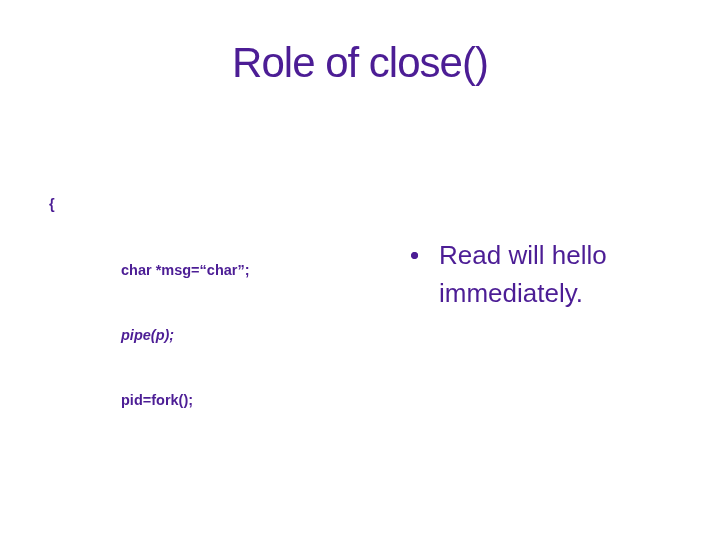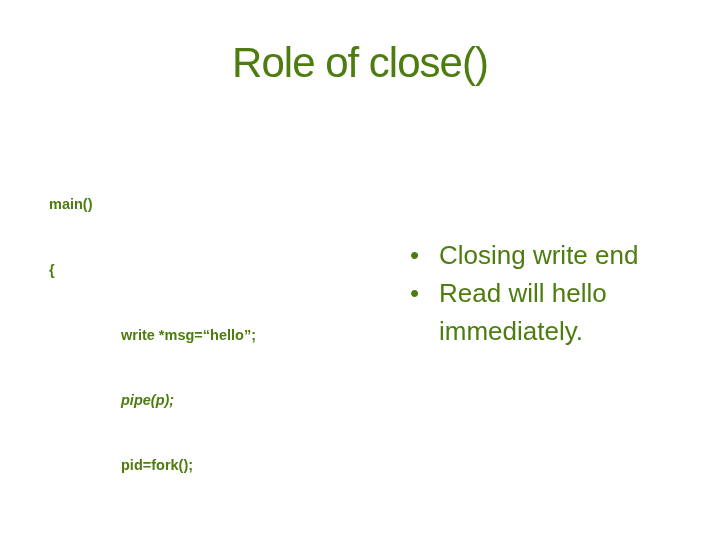--- a/index.html
+++ b/index.html
@@ -5,21 +5,21 @@
   html, body {
     margin: 0;
     padding: 0;
     background: #ffffff;
   }
   .slide {
     position: relative;
     width: 720px;
     height: 540px;
     background: #ffffff;
-    color: #4d7c0f;
+    color: #4c1d95;
     font-family: "Liberation Sans", sans-serif;
     overflow: hidden;
   }
   .title {
     position: absolute;
     top: 40px;
     left: 0;
     width: 720px;
     margin: 0;
     text-align: center;
@@ -62,41 +62,39 @@
   }
 </style>
 </head>
 <body>
 
 <div class="slide">
 
   <h1 class="title">Role of close()</h1>
 
   <div class="code">
-    <div class="code-line" style="padding-left: 0px;">main()</div>
     <div class="code-line" style="padding-left: 0px;">{</div>
-    <div class="code-line" style="padding-left: 72px;">write *msg=“hello”;</div>
+    <div class="code-line" style="padding-left: 72px;">char *msg=“char”;</div>
     <div class="code-line" style="padding-left: 72px; font-style: italic;">pipe(p);</div>
     <div class="code-line" style="padding-left: 72px;">pid=fork();</div>
     
     
     
     
     
     
     
     
     
     
   </div>
 
   <ul class="bullets">
     <li class="bullet-item">
       <span class="bullet-dot">•</span>
-      <span>Closing write end</span>
     </li>
     <li class="bullet-item">
       <span class="bullet-dot">•</span>
       <span>Read will hello immediately.</span>
     </li>
   </ul>
 
 </div>
 
 </body></html>

